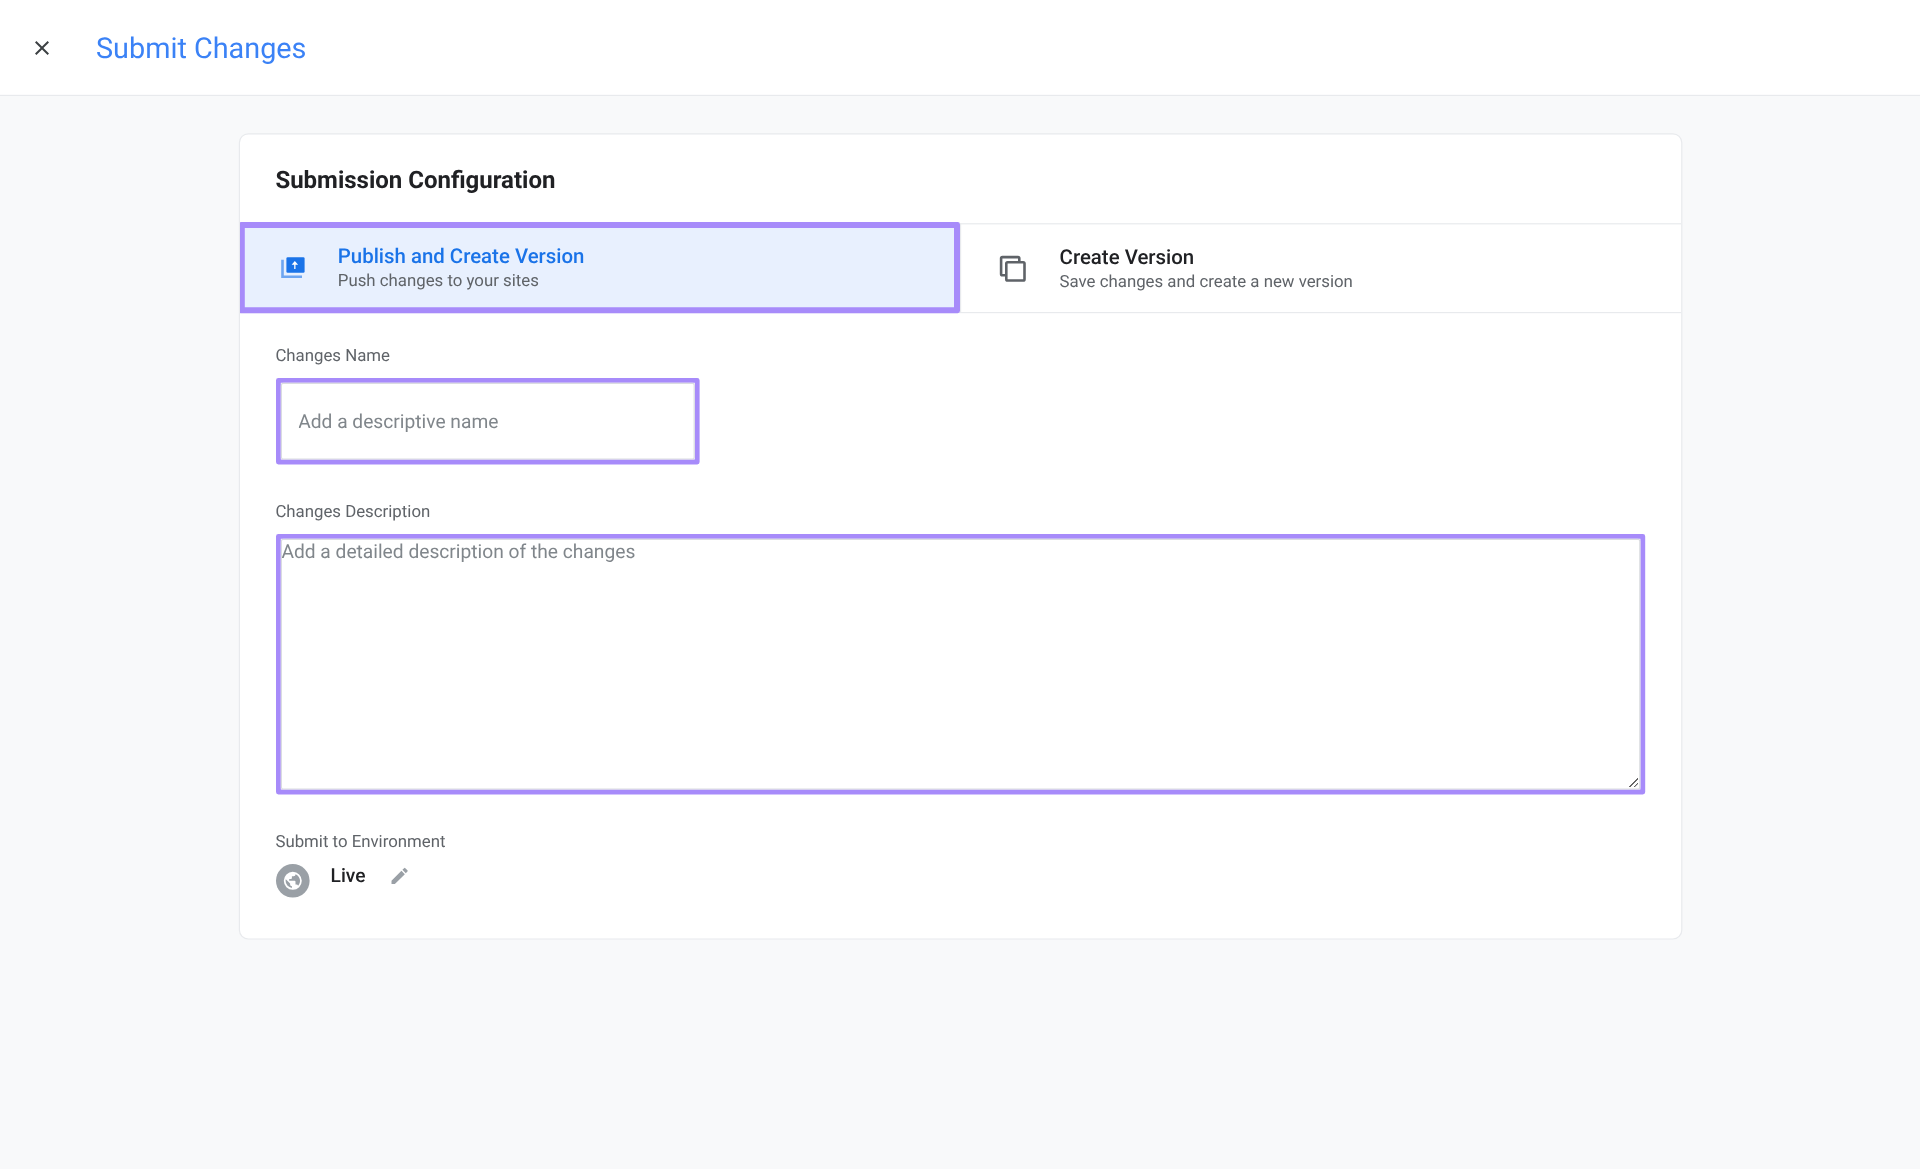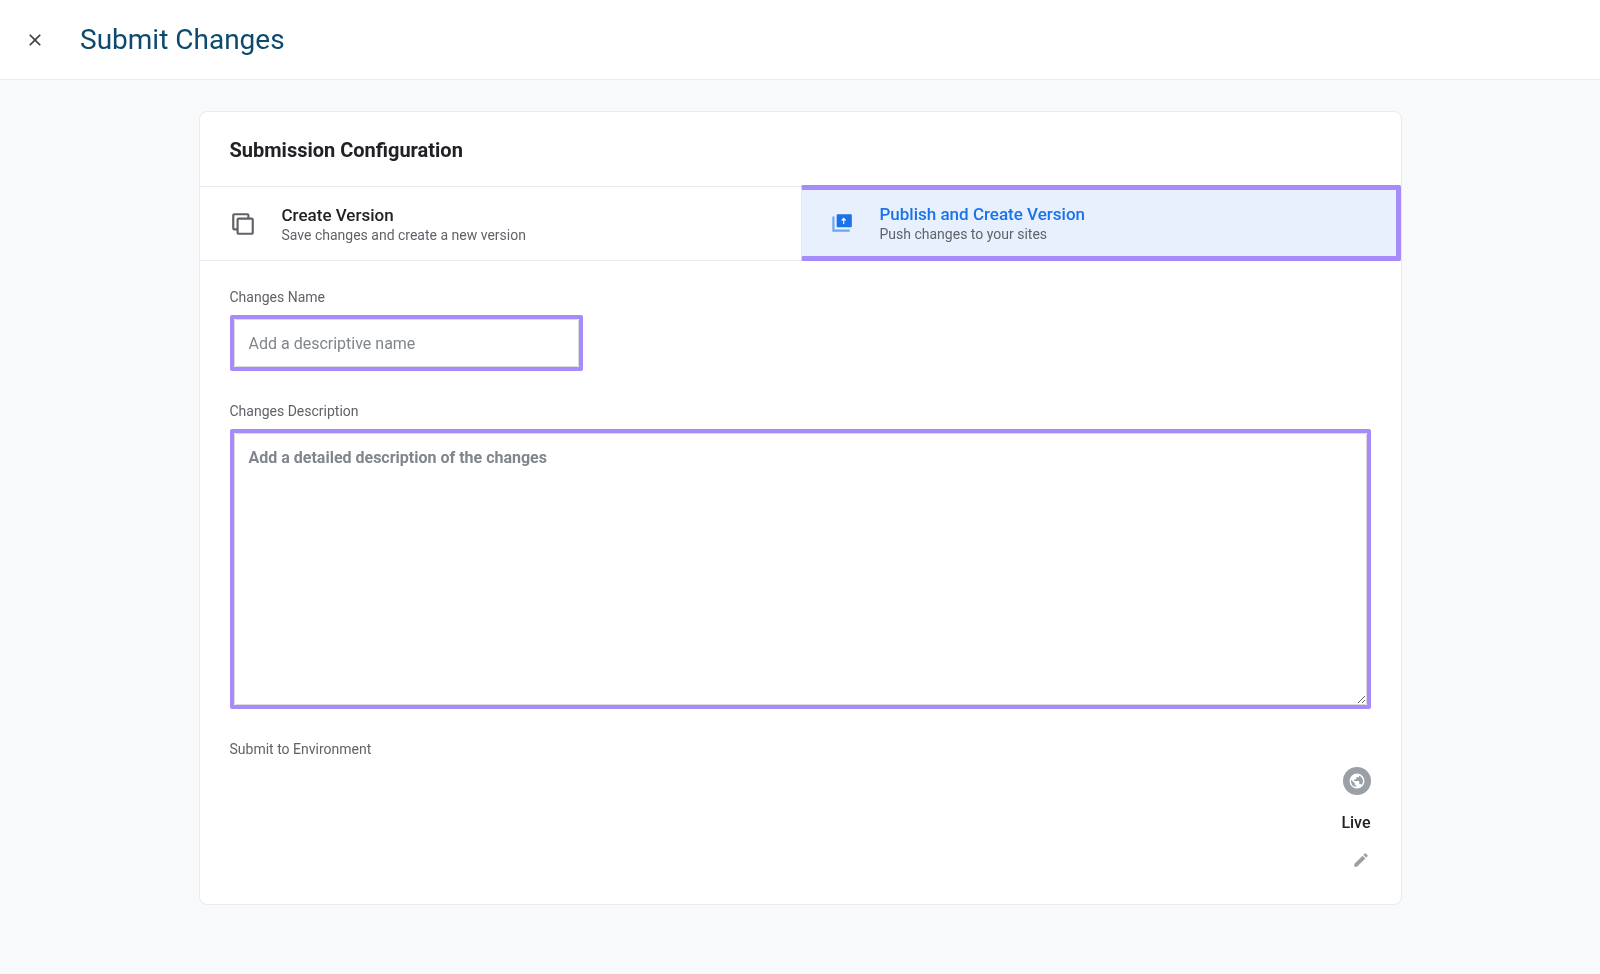--- a/index.html
+++ b/index.html
@@ -23,23 +23,23 @@
     height: 26px;
     color: #3c4043;
     display: flex;
     align-items: center;
     justify-content: center;
     cursor: pointer;
     margin-right: 32px;
   }
   .close-btn svg { width: 20px; height: 20px; }
   .page-title {
-    font-size: 28px;
+    font-size: 24px;
     font-weight: 400;
-    color: #0c4a6e;
+    color: #3b82f6;
   }
   .content {
     background: #f8f9fa;
     min-height: calc(100% - 80px);
     padding: 31px 0 120px;
   }
   .card {
     width: 1203px;
     margin: 0 auto;
     max-width: calc(100% - 40px);
@@ -112,57 +112,54 @@
     color: #5f6368;
     margin-bottom: 10px;
   }
   .name-hl {
     display: inline-block;
     border: 4px solid #a78bfa;
     border-radius: 2px;
   }
   input.text-input {
     width: 345px;
-    height: 48px;
+    height: 64px;
     padding: 0 14px;
     font-size: 16px;
     color: #202124;
     border: 1px solid #dadce0;
     border-radius: 2px;
     outline: none;
     font-family: inherit;
   }
   input.text-input::placeholder,
   textarea.text-area::placeholder {
     color: #80868b;
   }
   .desc-hl {
     display: block;
     border: 4px solid #a78bfa;
     border-radius: 2px;
   }
   textarea.text-area {
     display: block;
     width: 100%;
-    height: 272px;
-    padding: 14px;
+    height: 209px;
     font-size: 16px;
     color: #202124;
     border: 1px solid #dadce0;
     border-radius: 2px;
     outline: none;
     resize: vertical;
     font-family: inherit;
-    font-weight: bold;
   }
   .env-row {
     display: flex;
-    align-items: flex-end;
+    align-items: flex-start;
     gap: 18px;
-    flex-direction: column;
   }
   .env-icon {
     width: 28px;
     height: 28px;
     border-radius: 50%;
     background: #9aa0a6;
     display: flex;
     align-items: center;
     justify-content: center;
     color: #fff;
@@ -195,43 +192,43 @@
       </svg>
   </div>
   <div class="page-title">Submit Changes</div>
 </div>
 
 <div class="content">
   <div class="card">
     <div class="card-heading">Submission Configuration</div>
 
     <div class="options-row">
+      <div class="option active hl-wrap">
+        <div class="opt-icon">
+          <svg viewBox="0 0 24 24">
+              <path fill="currentColor" d="M4 6h2v14H4zM4 18h16v2H4z" opacity=".6"></path>
+              <rect x="8" y="4" width="14" height="12" rx="1" fill="currentColor"></rect>
+              <path d="M15 13V9.8h2L14.5 7 12 9.8h2V13z" fill="#fff"></path>
+            </svg>
+        </div>
+        <div>
+          <div class="opt-title">Publish and Create Version</div>
+          <div class="opt-sub">Push changes to your sites</div>
+        </div>
+      </div>
       <div class="option">
         <div class="opt-icon">
           <svg viewBox="0 0 24 24">
               <rect x="3" y="3" width="14" height="14" rx="1" fill="none" stroke="currentColor" stroke-width="2"></rect>
               <rect x="7" y="7" width="14" height="14" rx="1" fill="#fff" stroke="currentColor" stroke-width="2"></rect>
             </svg>
         </div>
         <div>
           <div class="opt-title">Create Version</div>
           <div class="opt-sub">Save changes and create a new version</div>
-        </div>
-      </div>
-      <div class="option active hl-wrap">
-        <div class="opt-icon">
-          <svg viewBox="0 0 24 24">
-              <path fill="currentColor" d="M4 6h2v14H4zM4 18h16v2H4z" opacity=".6"></path>
-              <rect x="8" y="4" width="14" height="12" rx="1" fill="currentColor"></rect>
-              <path d="M15 13V9.8h2L14.5 7 12 9.8h2V13z" fill="#fff"></path>
-            </svg>
-        </div>
-        <div>
-          <div class="opt-title">Publish and Create Version</div>
-          <div class="opt-sub">Push changes to your sites</div>
         </div>
       </div>
     </div>
 
     <div class="card-body">
       <div class="field-label">Changes Name</div>
       <div class="name-hl">
         <input type="text" class="text-input" placeholder="Add a descriptive name" style="">
       </div>
 

